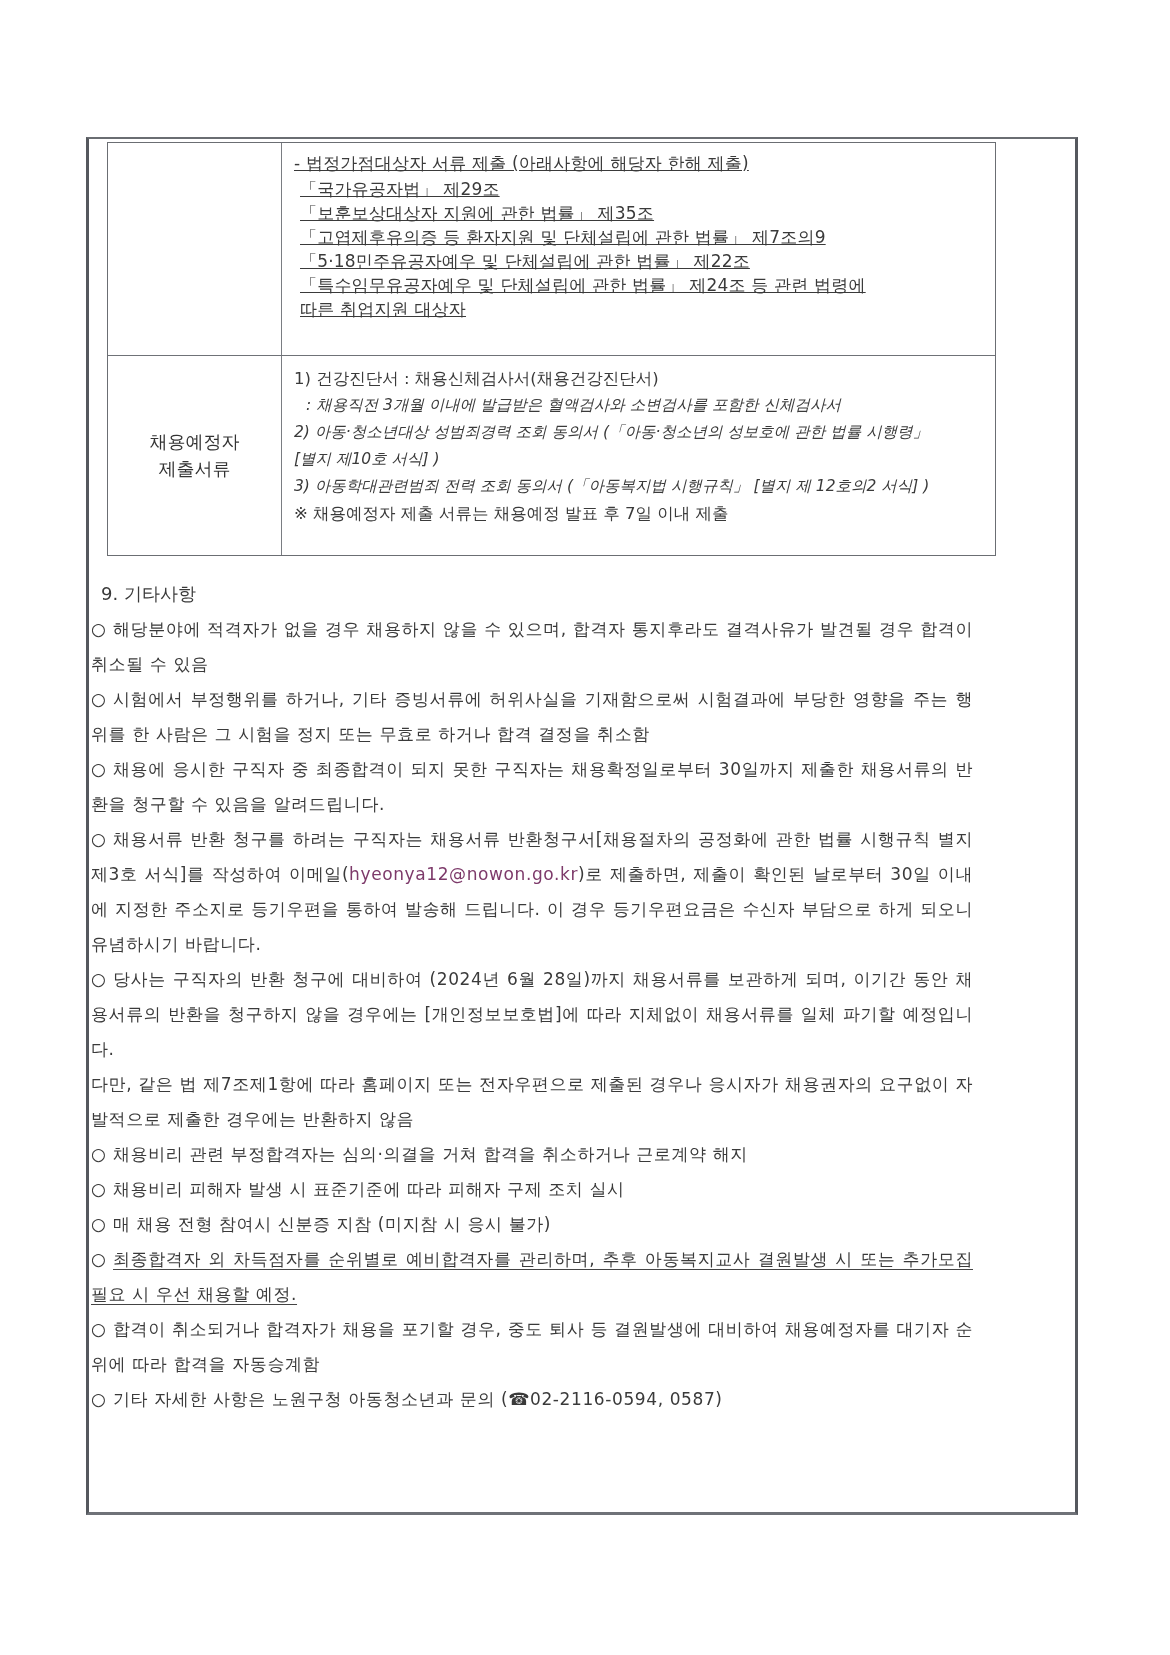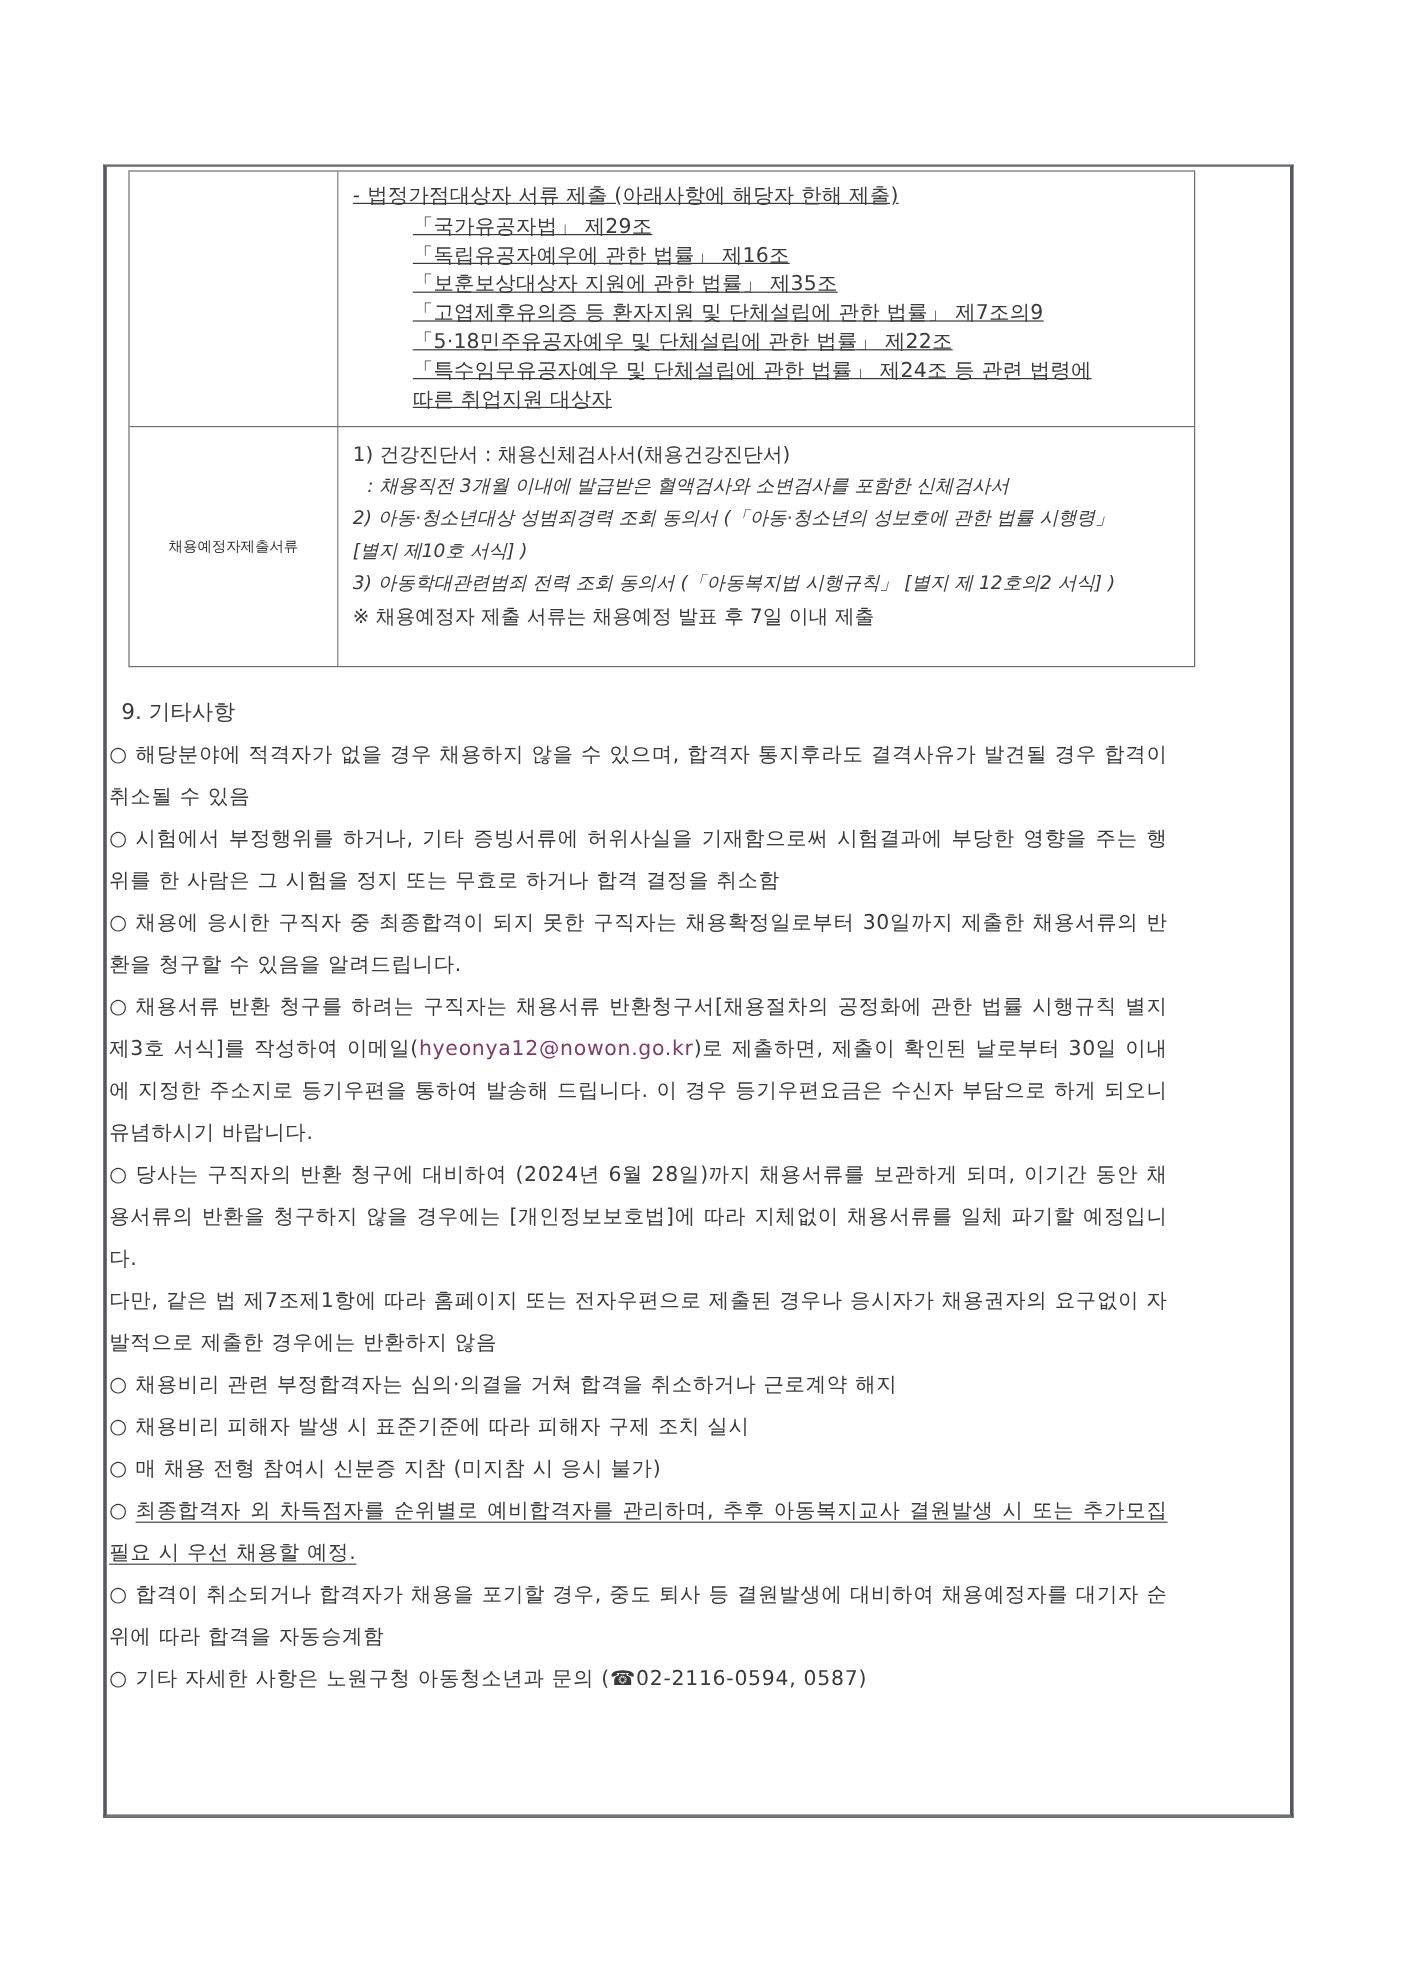--- a/index.html
+++ b/index.html
@@ -8,24 +8,24 @@
   .frame { position:absolute; left:86px; top:137px; width:992px; height:1378px;
            border-left:3px solid #55585e; border-right:3px solid #55585e;
            border-top:2px solid #6a6d72; border-bottom:3px solid #6f7278; box-sizing:border-box; }
   .tbl { position:absolute; left:107px; top:142px; width:889px; height:414px;
          border:1.5px solid #6b6e73; box-sizing:border-box; }
   .tbl .vline { position:absolute; left:173px; top:0; bottom:0; border-left:1.5px solid #7a7d82; }
   .tbl .hline { position:absolute; left:0; right:0; top:212px; border-top:1.5px solid #6f7277; }
   .cell-top { position:absolute; left:186px; top:8px; width:690px; font-size:17px; line-height:24px; letter-spacing:0.2px;text-decoration:underline; }
   .cell-top .line { white-space:nowrap; }
   .cell-top .first { margin-bottom:2px; }
-  .cell-top .indent { padding-left:6px;margin-left:44px; }
+  .cell-top .indent { padding-left:6px; }
   .cell-label { position:absolute; left:0; top:212px; width:173px; height:200px;
-                display:flex; flex-direction:row; align-items:center; justify-content:center;
-                font-size:12px; line-height:27px; color:#333; }
+                display:flex; flex-direction:column; align-items:center; justify-content:center;
+                font-size:18px; line-height:27px; color:#333; }
   .cell-docs { position:absolute; left:186px; top:222px; width:700px; font-size:16.5px; line-height:27px; }
   .cell-docs .line { white-space:nowrap; }
   .cell-docs .sub { padding-left:12px; }
   .cell-docs .small { font-size:15.5px;font-style:italic; }
   .section { position:absolute; left:89px; top:580px; width:884px; }
   .sec-title { font-size:18px; line-height:28px; padding-left:12px; margin-bottom:4px; }
   .para { font-size:17px; line-height:35px; padding-left:2px; text-align:justify; letter-spacing:0.6px; }
   .para .bullet { display:inline-block; width:22px; }
   .email { color:#7d3a6a; }
   .u { text-decoration:underline; text-decoration-color:#444; text-underline-offset:4px; }
@@ -35,21 +35,20 @@
 
 <div class="frame"></div>
 
 <div class="tbl">
   <div class="vline"></div>
   <div class="hline"></div>
 
   <div class="cell-top">
     <div class="line first">- 법정가점대상자 서류 제출 (아래사항에 해당자 한해 제출)</div>
     <div class="line indent">「국가유공자법」 제29조</div>
-    <div class="line indent">「독립유공자예우에 관한 법률」 제16조</div>
     <div class="line indent">「보훈보상대상자 지원에 관한 법률」 제35조</div>
     <div class="line indent">「고엽제후유의증 등 환자지원 및 단체설립에 관한 법률」 제7조의9</div>
     <div class="line indent">「5·18민주유공자예우 및 단체설립에 관한 법률」 제22조</div>
     <div class="line indent">「특수임무유공자예우 및 단체설립에 관한 법률」 제24조 등 관련 법령에</div>
     <div class="line indent">따른 취업지원 대상자</div>
   </div>
 
   <div class="cell-label">
     <span>채용예정자</span>
     <span>제출서류</span>

